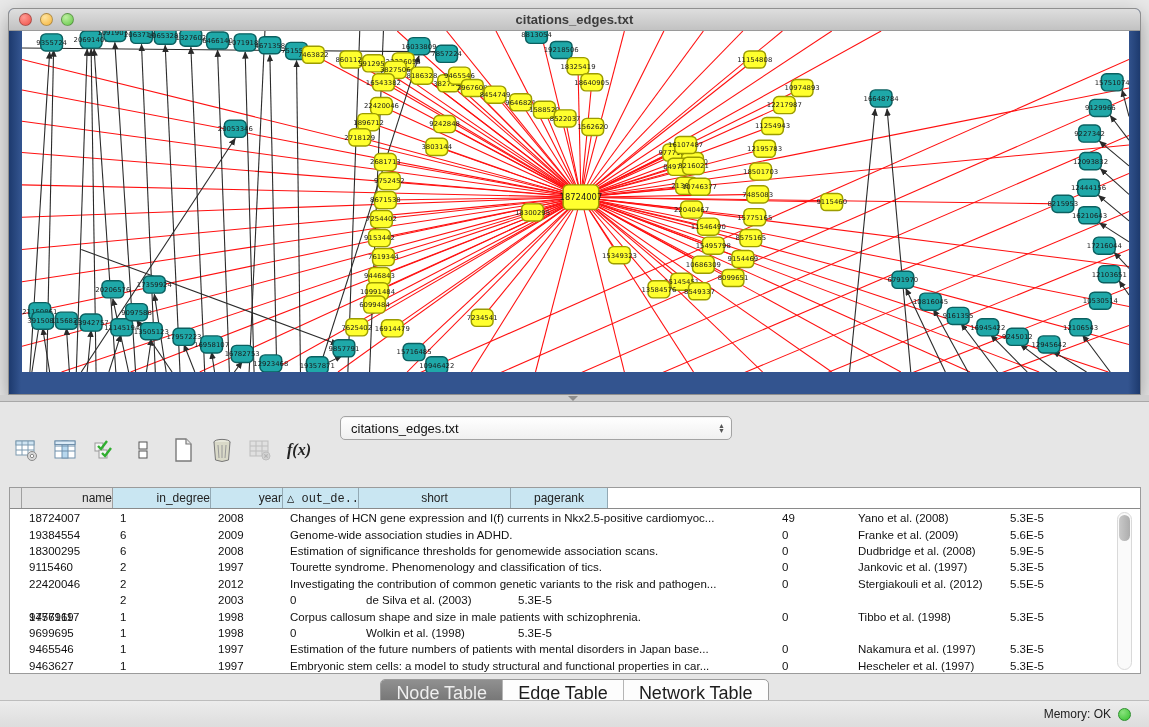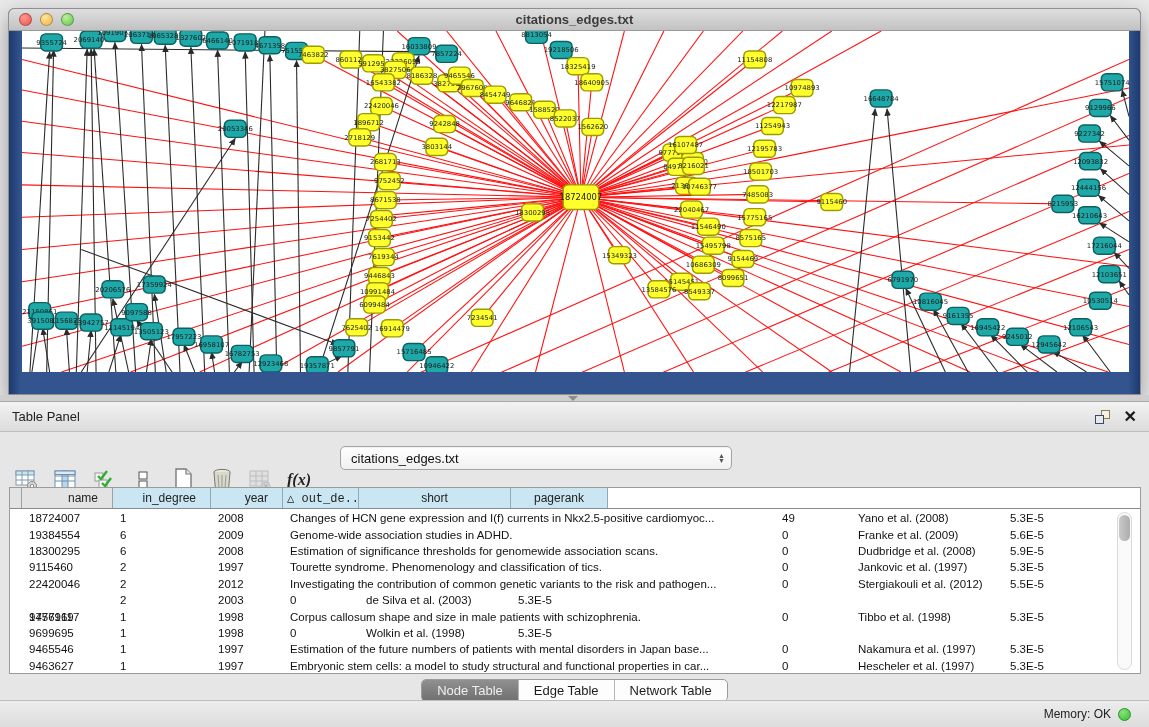--- a/index.html
+++ b/index.html
@@ -52,35 +52,35 @@
   .combo-text { flex:1; font-size:13px; color:#111; }
   .combo-arrows { display:flex; flex-direction:column; line-height:5px; color:#555; font-size:7px;
     align-items:center; }
 
   .tablewrap { position:absolute; left:9px; top:85px; width:1132px; height:187px;
     background:#ffffff; border:1px solid #9b9b9b; overflow:hidden; }
   .thead { display:flex; height:21px; border-bottom:1px solid #8a8a8a; }
   .th { background:#c9e6f2; border-right:1px solid #93a9b4; font-size:12px; color:#222;
     display:flex; align-items:center; justify-content:center; overflow:hidden; white-space:nowrap; }
   .th.gray { background:#e3e3e3; border-right-color:#a0a0a0; }
-  .th.right { justify-content:flex-end; padding-right:14px; }
+  .th.right { justify-content:flex-end; }
   .th.left { justify-content:flex-start; padding-left:4px;font-family:Liberation Mono, monospace; }
   .tbody { position:absolute; left:0; top:22px; right:0; bottom:0; background:#fff; }
   .tr { display:flex; height:16.4px; align-items:center; }
   .td { font-size:11.5px; color:#111; padding-left:7px; white-space:nowrap; overflow:hidden;
     text-overflow:ellipsis; flex:none; }
   .vscroll { position:absolute; right:8px; top:24px; width:15px; height:158px;
     background:#fafafa; border:1px solid #d9d9d9; border-radius:8px; }
   .vthumb { position:absolute; left:1px; top:2px; width:11px; height:26px; background:linear-gradient(90deg,#c9c9c9,#adadad);
     border-radius:6px; }
 
   .tabs { position:absolute; left:0; top:277px; width:1149px; display:flex; justify-content:center; }
   .seg { display:flex; border:1px solid #9b9b9b; border-radius:5px; overflow:hidden;
     background:#fdfdfd; box-shadow:0 1px 0 rgba(255,255,255,.7); }
-  .seg .tab { font-size:13px; padding:3px 15px; color:#1c1c1c; border-right:1px solid #b5b5b5; }
+  .seg .tab { font-size:18px; padding:3px 15px; color:#1c1c1c; border-right:1px solid #b5b5b5; }
   .seg .tab:last-child { border-right:none; }
   .seg .tab.sel { background:linear-gradient(#909090,#6f6f6f); color:#efefef; }
 
   .statusbar { position:absolute; left:0; bottom:0; width:1149px; height:27px;
     background:linear-gradient(#ececec,#dddddd); border-top:1px solid #bdbdbd;
     display:flex; align-items:center; justify-content:flex-end; padding-right:18px; }
   .mem-label { font-size:12px; color:#222; }
   .mem-dot { width:13px; height:13px; border-radius:50%; margin-left:7px;
     background:radial-gradient(circle at 35% 30%, #8ae37e, #35c12e); border:1px solid #2d8f2d; }
 </style>
@@ -730,30 +730,20 @@
         </svg>
       </div>
     </div>
   </div>
 
   <div class="divider">
     <div class="divider-handle"></div>
   </div>
 
   <div class="table-panel">
-    <div class="panel-header">
-      <span class="panel-title">Table Panel</span>
-      <div class="ph-icons">
-        <div class="float-icon">
-            <span class="sq2"></span>
-            <span class="sq1"></span>
-          </div>
-        <span class="close-x">✕</span>
-      </div>
-    </div>
 
     <div class="toolbar">
       <span class="tb-icon">
         <svg width="24" height="24" viewBox="0 0 24 24">
             <rect x="2" y="3" width="18" height="14" fill="#fff" stroke="#7d9ab0"></rect>
             <rect x="2" y="3" width="18" height="4" fill="#cfe4f2" stroke="#7d9ab0"></rect>
             <line x1="8" y1="3" x2="8" y2="17" stroke="#7d9ab0"></line>
             <line x1="14" y1="3" x2="14" y2="17" stroke="#7d9ab0"></line>
             <line x1="2" y1="12" x2="20" y2="12" stroke="#7d9ab0"></line>
             <circle cx="18" cy="18" r="4.5" fill="#d8d8d8" stroke="#8a8a8a"></circle>

